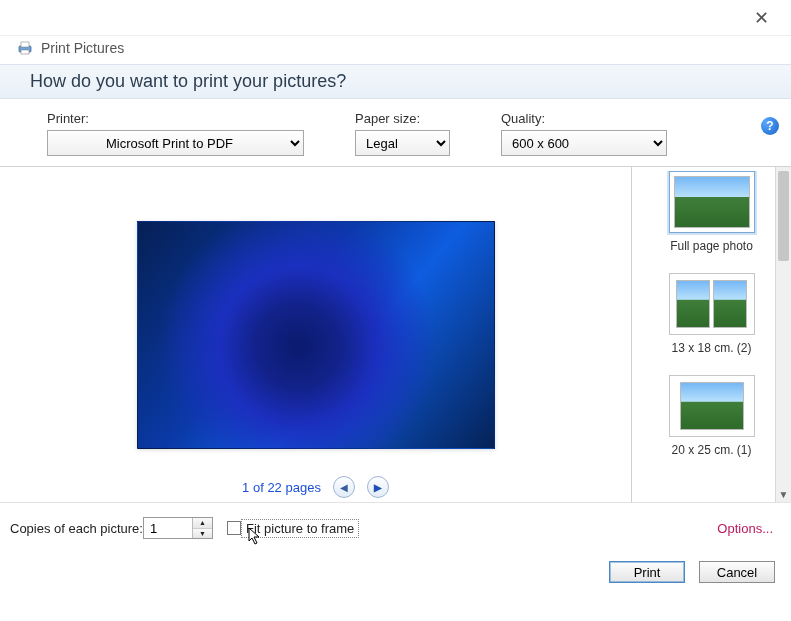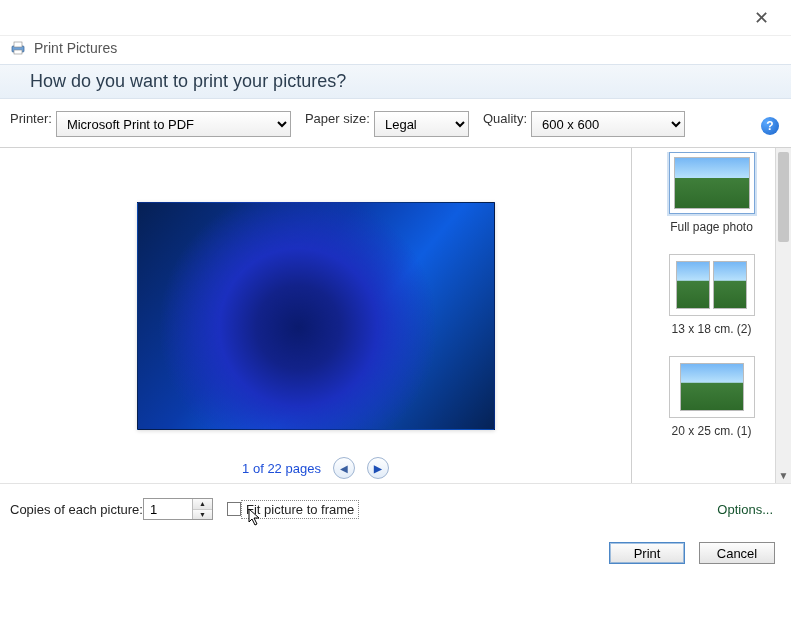--- a/index.html
+++ b/index.html
@@ -25,20 +25,21 @@
     font-size: 18px;
     color: #555;
     cursor: pointer;
     padding: 4px 8px;
   }
   .window-title-row {
     display: flex;
     align-items: flex-end;
     gap: 8px;
     padding: 4px 10px 8px 10px;
+    margin-left: 7px;
   }
   .app-icon {
     width: 16px; height: 16px;
     display: inline-block;
   }
   .window-title {
     color: #555;
     font-size: 14px;
   }
   .question-bar {
@@ -51,32 +52,32 @@
     font-size: 18px;
     color: #2c3e50;
   }
   .controls-row {
     display: flex;
     align-items: flex-end;
     gap: 14px;
     padding: 12px 10px 10px 10px;
     position: relative;
   }
-  .ctrl-group { display: flex; flex-direction: row; gap: 4px; }
+  .ctrl-group { display: flex; flex-direction: column; gap: 4px; margin-left: 37px; }
   .ctrl-label { font-size: 13px; color: #333; }
   select.combo {
     height: 26px;
     border: 1px solid #a7a7a7;
     background: linear-gradient(#fff,#efefef);
     font-size: 13px;
     padding: 2px 6px;
   }
-  .printer-combo { width: 235px; }
+  .printer-combo { width: 257px; text-align: center; }
   .paper-combo { width: 95px; }
-  .quality-combo { width: 154px; }
+  .quality-combo { width: 166px; }
   .help-icon {
     position: absolute;
     right: 12px;
     top: 18px;
     width: 18px; height: 18px;
     border-radius: 50%;
     background: radial-gradient(circle at 30% 30%, #5aa9ff, #1a63c9);
     color: #fff;
     font-size: 12px;
     font-weight: bold;
@@ -208,21 +209,21 @@
   .spin-btns div{
     flex:1; font-size:7px; display:flex;align-items:center;justify-content:center;
     background:linear-gradient(#fafafa,#e6e6e6);
     cursor:pointer;
   }
   .spin-btns div:first-child{border-bottom:1px solid #ccc;}
   .chk { width:14px; height:14px; border:1px solid #777; background:#fff; display:inline-block; cursor:pointer;}
   .fit-label { border:1px dotted #888; padding: 1px 4px; }
   .options-link {
     position:absolute; right:18px;
-    color:#14532d; cursor:pointer;
+    color:#be185d; cursor:pointer;
   }
   .button-row {
     display:flex;
     justify-content:flex-end;
     gap: 14px;
     padding: 16px 16px 0 16px;
   }
   .btn {
     min-width: 76px;
     height: 22px;

